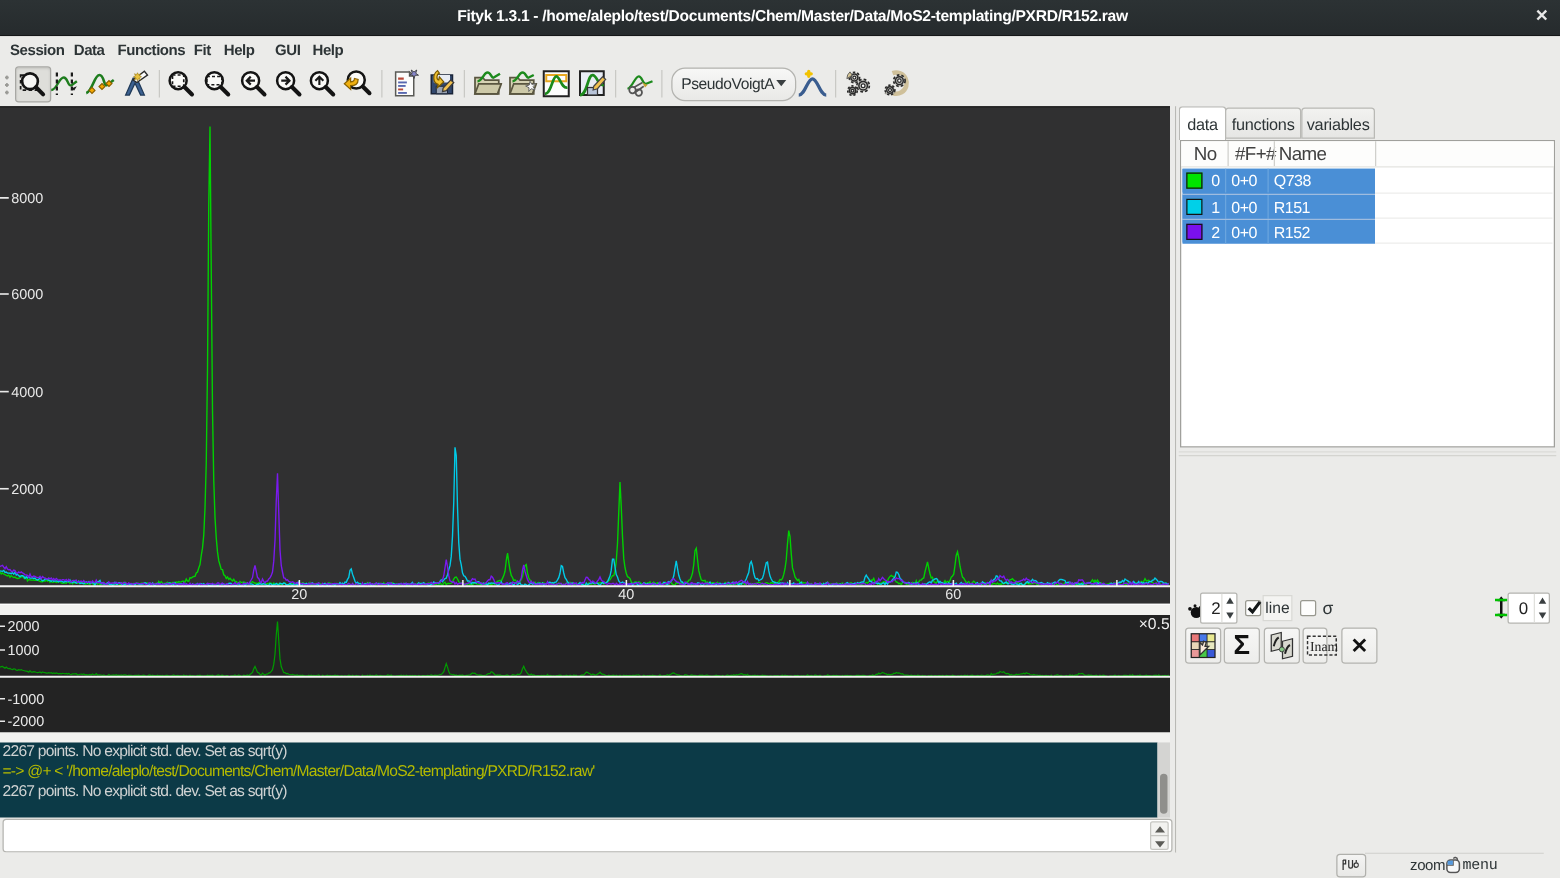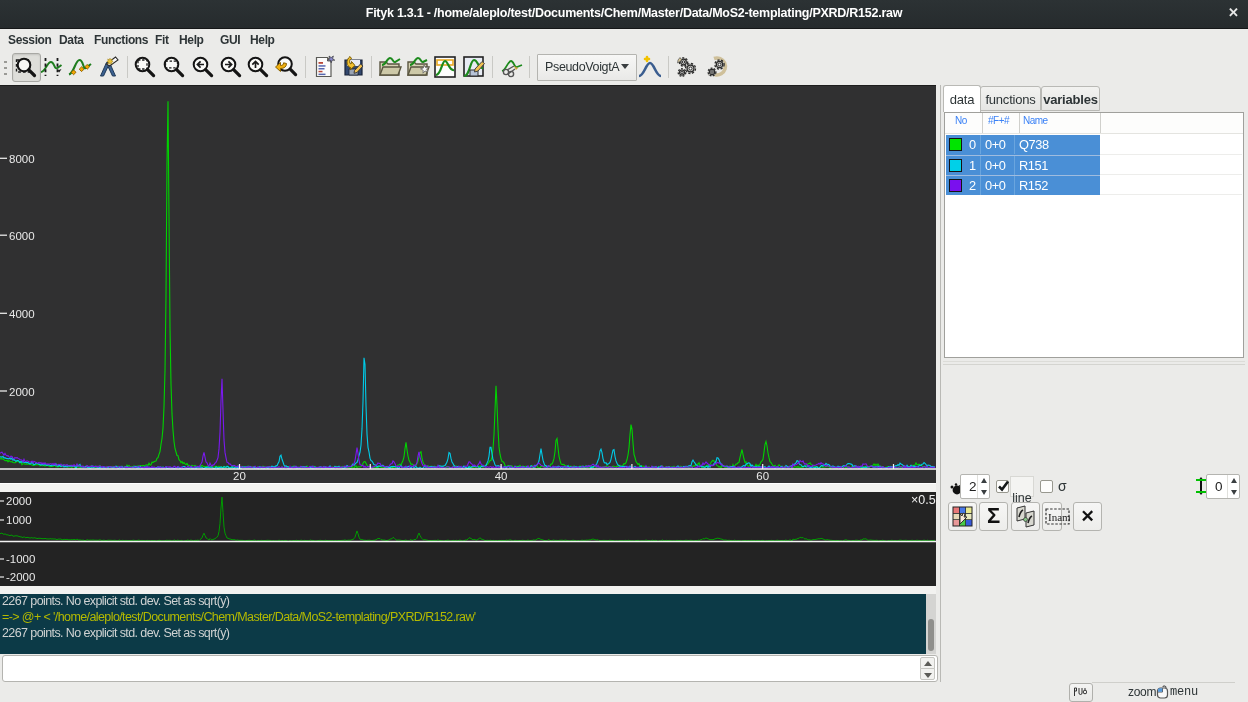--- a/index.html
+++ b/index.html
@@ -10,21 +10,21 @@
 .titlebar .t{position:absolute;left:0;right:0;top:6px;text-align:center;color:#ffffff;font-size:12.5px;font-weight:bold;letter-spacing:-0.25px;padding-left:20px;}
 .titlebar .x{position:absolute;right:9px;top:5px;color:#e8e8e8;font-size:13px;font-weight:bold;}
 
 .menubar{left:0;top:29px;width:1248px;height:22px;background:#ebebe9;font-weight:bold;}
 .menubar span{position:absolute;top:4px;font-size:12px;color:#2d3436;letter-spacing:-0.35px;}
 
 .toolbar{left:0;top:51px;width:1248px;height:33px;background:#ebebe9;}
 .tbsep{position:absolute;top:5px;width:1px;height:22px;background:#c9c9c5;}
 .ticon{position:absolute;top:4px;width:24px;height:24px;}
 .tbtn1{position:absolute;left:12px;top:2px;width:27px;height:27px;background:#dededa;border:1px solid #a8a8a4;border-radius:3px;box-shadow:inset 0 1px 2px rgba(0,0,0,0.12);}
-.combo{position:absolute;left:537px;top:3px;width:98px;height:25px;background:linear-gradient(#f7f7f6,#e9e9e7);border:1px solid #b4b4b0;border-radius:1px;font-size:12.5px;color:#2d3436;letter-spacing:-0.35px;}
+.combo{position:absolute;left:537px;top:3px;width:98px;height:25px;background:linear-gradient(#f7f7f6,#e9e9e7);border:1px solid #b4b4b0;border-radius:11px;font-size:12.5px;color:#2d3436;letter-spacing:-0.35px;}
 .combo .cv{position:absolute;left:7px;top:5px;}
 .combo .ca{position:absolute;right:7px;top:9px;width:0;height:0;border-left:4px solid transparent;border-right:4px solid transparent;border-top:5px solid #3a3f41;}
 
 .plotmain{left:0;top:85px;width:936px;height:398px;background:#303031;border-top:1px solid #1d1d1d;}
 .sash1{left:0;top:483px;width:936px;height:9px;background:#f2f2f0;border-top:1px solid #fdfdfd;border-bottom:1px solid #fdfdfd;}
 .plotaux{left:0;top:492px;width:936px;height:94px;background:#232323;}
 .sash2{left:0;top:586px;width:936px;height:8px;background:#f2f2f0;}
 
 .console{left:0;top:594px;width:926px;height:60px;background:#0c3a47;}
 .console div{position:absolute;left:2px;font-size:12.5px;letter-spacing:-0.6px;white-space:pre;}
@@ -297,42 +297,42 @@
  <path d="M10 4 C10 1.5 7 1.5 7 3" fill="none" stroke="#555" stroke-width="1.2"></path>
 </svg>
 <div style="position:absolute;left:1170px;top:3px;font-size:12px;letter-spacing:-0.2px;color:#2d3436;font-family:Liberation Mono, monospace;">menu</div>
 </div>
   <div class="abs vsplit"></div>
   <div class="abs rpanel" id="rpanel">
       <style>
 .tab{position:absolute;top:1px;height:25px;font-size:13px;letter-spacing:-0.2px;color:#2d3436;text-align:center;box-sizing:border-box;border:1px solid #b9b9b5;border-radius:3px 3px 0 0;background:linear-gradient(#f2f2f0,#e6e6e4);padding-top:5px;}
 .tabactive{top:0;height:27px;background:#ffffff;border-bottom:none;padding-top:6px;z-index:3;}
 .listbox{position:absolute;left:3px;top:27px;width:300px;height:246px;background:#ffffff;border:1px solid #a0a09c;box-sizing:border-box;}
-.lhead{position:absolute;left:0;top:0;width:298px;height:20px;background:#fdfdfc;font-size:10px;color:#3b82f6;letter-spacing:-0.5px;}
+.lhead{position:absolute;left:0;top:0;width:298px;height:20px;background:#fdfdfc;font-size:15px;color:#404040;letter-spacing:-0.5px;}
 .lhead span{position:absolute;top:2px;}
 .hline{position:absolute;top:0;width:1px;height:20px;background:#d0d0cc;}
 .row{position:absolute;left:1px;width:154px;background:#4a8fd6;color:#ffffff;font-size:12.8px;letter-spacing:-0.4px;}
 .rowsq{position:absolute;left:3px;top:3px;width:13px;height:13px;border:1.5px solid #141414;box-sizing:border-box;}
 .rvline{position:absolute;top:0;width:1px;height:19px;background:#6aa5de;}
 .infobox{position:absolute;left:5px;top:283px;width:298px;height:74px;background:#ffffff;border:1px solid #a0a09c;box-sizing:border-box;font-size:12.5px;color:#1a1a1a;line-height:14.8px;padding:2px 0 0 4px;letter-spacing:-0.35px;white-space:nowrap;overflow:hidden;}
 .dropdown{position:absolute;left:5px;top:361px;width:298px;height:23px;background:linear-gradient(#f6f6f5,#e9e9e7);border:1px solid #b4b4b0;border-radius:3px;box-sizing:border-box;font-size:13.5px;color:#2d3436;}
 .dropdown .dv{position:absolute;left:9px;top:3px;}
 .dropdown .da{position:absolute;right:10px;top:9px;width:0;height:0;border-left:5px solid transparent;border-right:5px solid transparent;border-top:6px solid #3a3f41;}
 .spinbox{position:absolute;width:30px;height:25px;background:#ffffff;border:1px solid #b4b4b0;border-radius:2px;box-sizing:border-box;font-size:13.5px;color:#222;}
 .spinbox .sv{position:absolute;left:8px;top:4px;}
 .spinbox .sbu{position:absolute;right:0px;top:0px;width:11px;height:11px;}
 .spinbox .sbd{position:absolute;right:0px;bottom:0px;width:11px;height:11px;}
 .sarru{width:0;height:0;border-left:3.5px solid transparent;border-right:3.5px solid transparent;border-bottom:5px solid #3a3f41;margin:3px auto 0;}
 .sarrd{width:0;height:0;border-left:3.5px solid transparent;border-right:3.5px solid transparent;border-top:5px solid #3a3f41;margin:3px auto 0;}
 .chk{position:absolute;width:13px;height:13px;background:#fdfdfc;border:1px solid #98988f;border-radius:2px;box-sizing:border-box;}
 .rbtn{position:absolute;top:417px;height:29px;background:linear-gradient(#f6f6f5,#ededeb);border:1px solid #b4b4b0;border-radius:3px;box-sizing:border-box;}
 </style>
 <div class="tab tabactive" style="left:2px;width:38px;">data</div>
 <div class="tab" style="left:39px;width:61px;">functions</div>
-<div class="tab" style="left:100px;width:59px;font-weight:bold;">variables</div>
+<div class="tab" style="left:100px;width:59px;">variables</div>
 <div class="listbox">
   <div class="lhead">
           <span style="left:10px">No</span>
           <span style="left:43px">#F+#</span>
           <span style="left:78px">Name</span>
   <div class="hline" style="left:37px"></div>
           <div class="hline" style="left:74px"></div>
           <div class="hline" style="left:155px"></div>
         </div>
   <div style="position:absolute;left:0;top:20px;width:298px;height:1px;background:#e4e4e0"></div>
@@ -383,21 +383,21 @@
         </div>
         <div class="sbd">
           <div class="sarrd"></div>
         </div>
       </div>
 <div class="chk" style="left:55px;top:395px;">
         <svg width="15" height="15" viewBox="0 0 15 15" style="position:absolute;left:-1px;top:-2px">
           <path d="M3 7.5 L6 10.5 L12 2.5" fill="none" stroke="#15191a" stroke-width="2.6"></path>
         </svg>
       </div>
-<div style="position:absolute;left:69px;top:391px;width:24px;height:21px;border:1px solid #d8d8d4;background:#f4f4f2;box-sizing:border-box;font-size:12.5px;color:#2d3436;text-align:center;padding-top:14px;">line</div>
+<div style="position:absolute;left:69px;top:391px;width:24px;height:21px;border:1px solid #d8d8d4;background:#f4f4f2;box-sizing:border-box;font-size:12.5px;color:#2d3436;text-align:center;padding-top:2px;">line</div>
 <div class="chk" style="left:99px;top:395px;"></div>
 <div style="position:absolute;left:117px;top:393px;font-size:14px;color:#2d3436;">σ</div>
 <svg style="position:absolute;left:255px;top:392px;width:10px;height:18px" viewBox="0 0 10 18">
         <line x1="5" y1="2" x2="5" y2="16" stroke="#111" stroke-width="2"></line>
         <path d="M5 0 L8 4 L2 4 Z M5 18 L2 14 L8 14 Z" fill="#111"></path>
         <line x1="0" y1="3" x2="10" y2="3" stroke="#00c000" stroke-width="2"></line>
         <line x1="0" y1="15" x2="10" y2="15" stroke="#00c000" stroke-width="2"></line>
       </svg>
 <div class="spinbox" style="left:265px;top:389px;width:34px;">
         <span class="sv">0</span>

